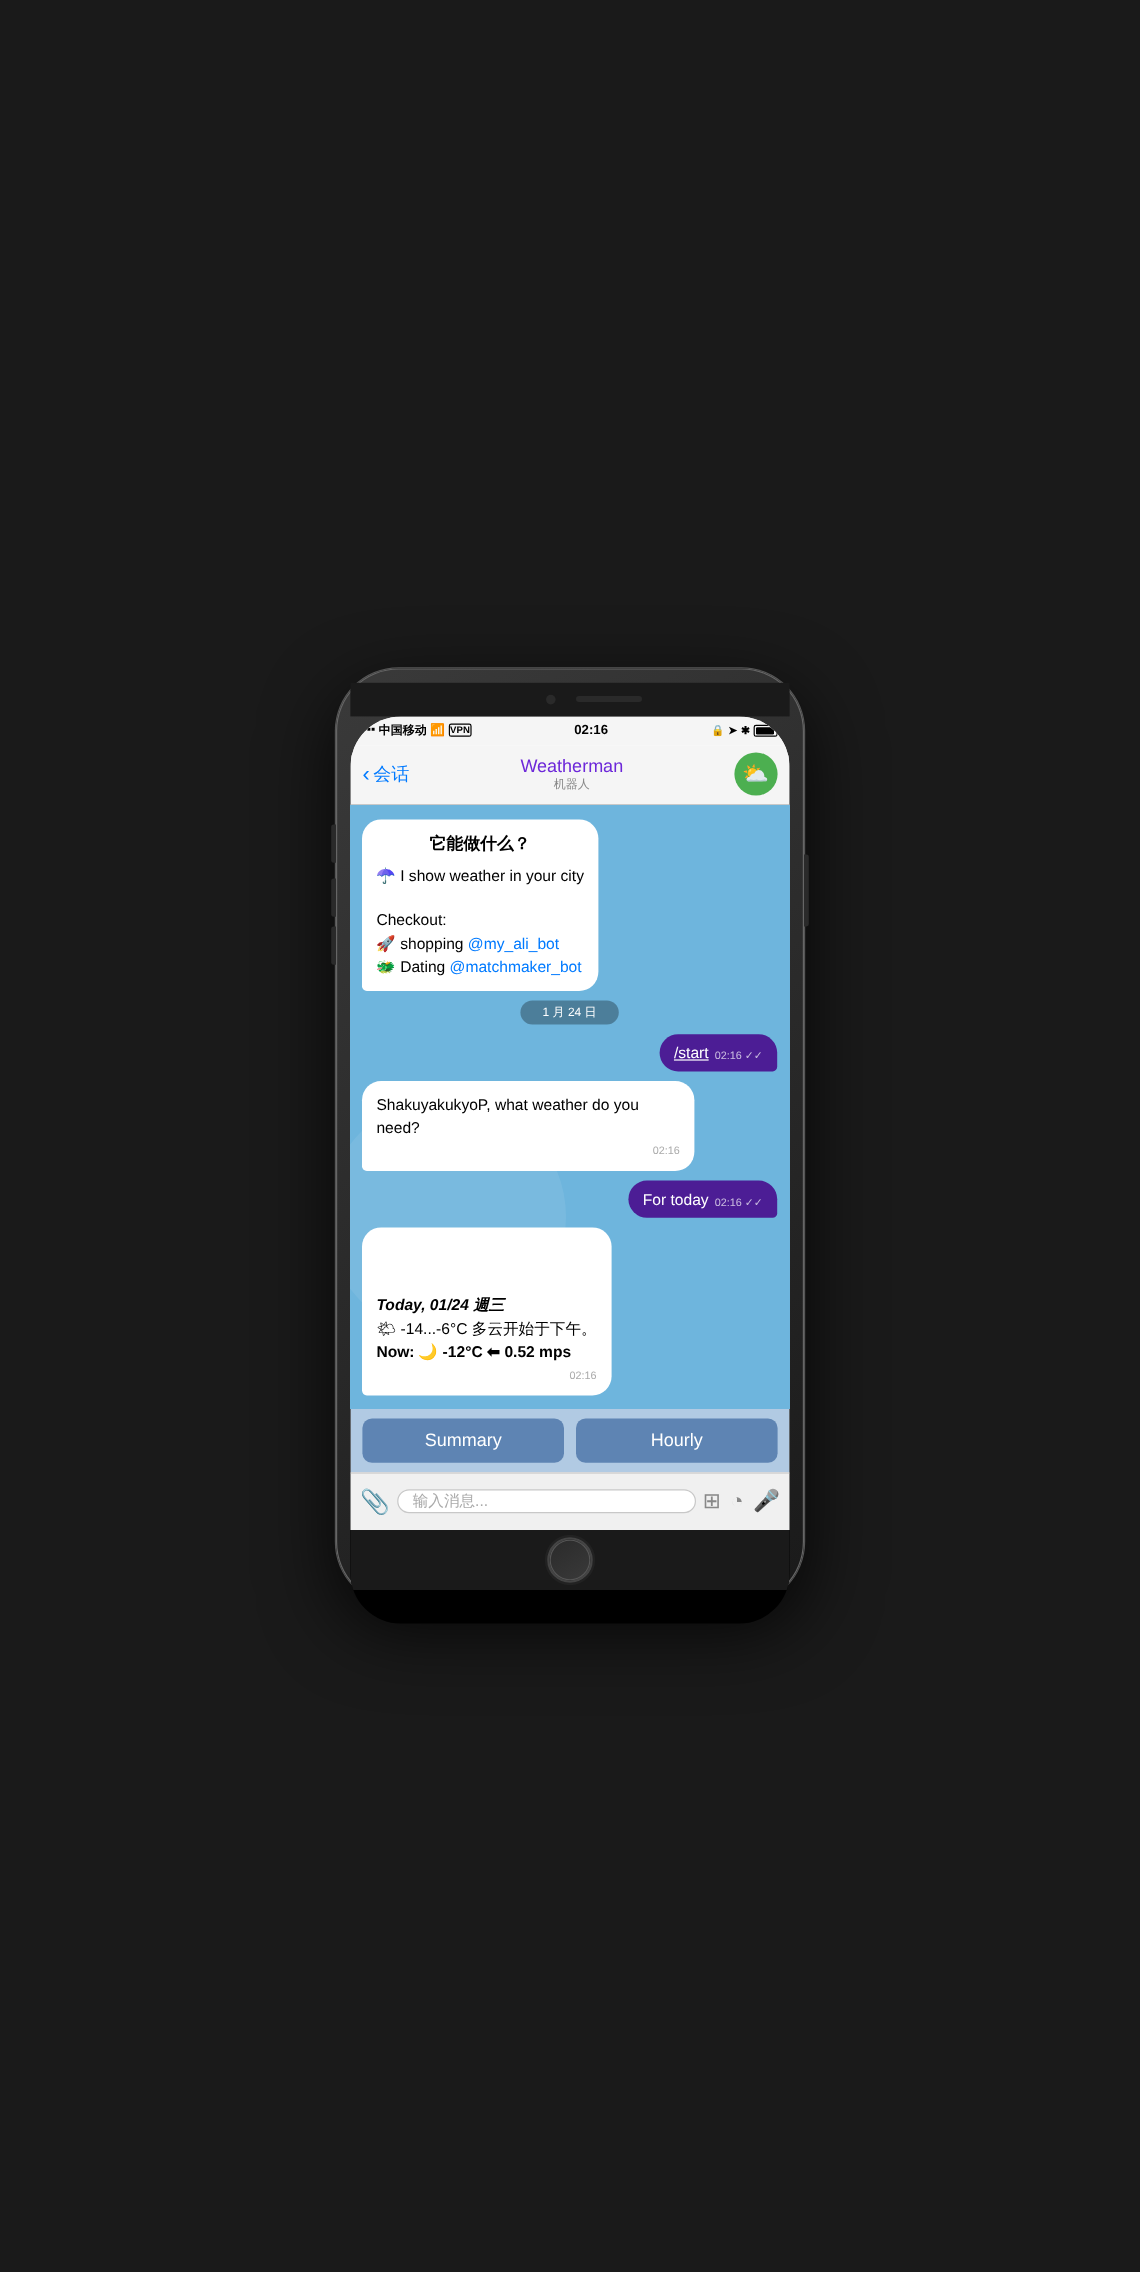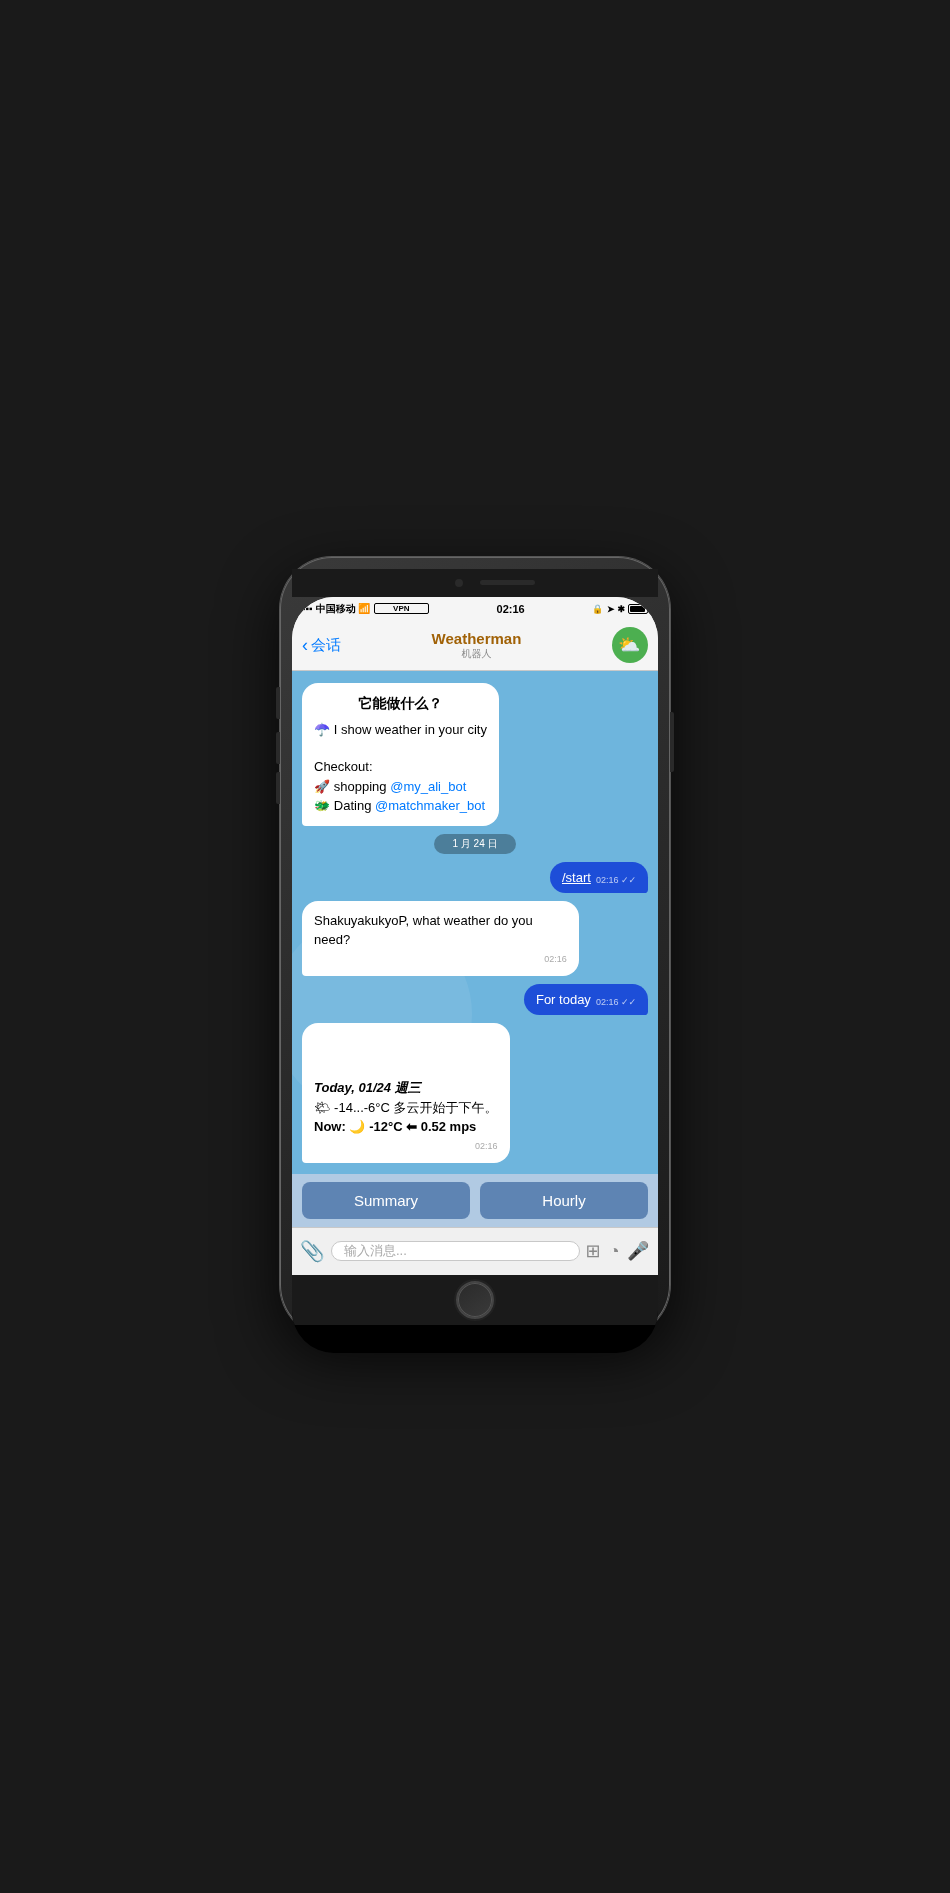--- a/index.html
+++ b/index.html
@@ -159,21 +159,21 @@
       font-size: 18px;
       color: #007aff;
       line-height: 1;
     }
     .nav-title-block {
       text-align: center;
       display: flex;
       flex-direction: column;
       align-items: center;
     }
-    .nav-title { font-size: 15px; font-weight: 700; color: #a16207; }
+    .nav-title { font-size: 15px; font-weight: 400; color: #6d28d9; }
     .nav-subtitle { font-size: 10px; color: #888; }
     .nav-avatar {
       width: 36px;
       height: 36px;
       background: #4caf50;
       border-radius: 50%;
       display: flex;
       align-items: center;
       justify-content: center;
       font-size: 18px;
@@ -212,21 +212,21 @@
       max-width: 80%;
       font-size: 13px;
       color: #000;
       line-height: 1.5;
       position: relative;
     }
 
     
     .msg-user {
       align-self: flex-end;
-      background: #1d4ed8;
+      background: #4c1d95;
       border-radius: 16px 16px 4px 16px;
       padding: 8px 12px;
       max-width: 75%;
       font-size: 13px;
       color: #fff;
       display: flex;
       align-items: flex-end;
       gap: 5px;
     }
 
@@ -349,21 +349,21 @@
   </div>
   <div class="phone-inner">
 
     <div class="screen">
 
       <div class="status-bar">
         <div class="status-left">
           <span>▪▪▪</span>
           <span>中国移动</span>
           <span>📶</span>
-          <span style="border:1px solid #000;border-radius:2px;padding:0 18px;font-size:8px;">VPN</span>
+          <span style="border:1px solid #000;border-radius:2px;padding:0 0;font-size:8px;">VPN</span>
         </div>
         <div class="status-center">02:16</div>
         <div class="status-right">
           <span>🔒</span>
           <span>➤</span>
           <span>✱</span>
           <span class="battery-icon">
             <span class="battery-fill"></span>
           </span>
         </div>

